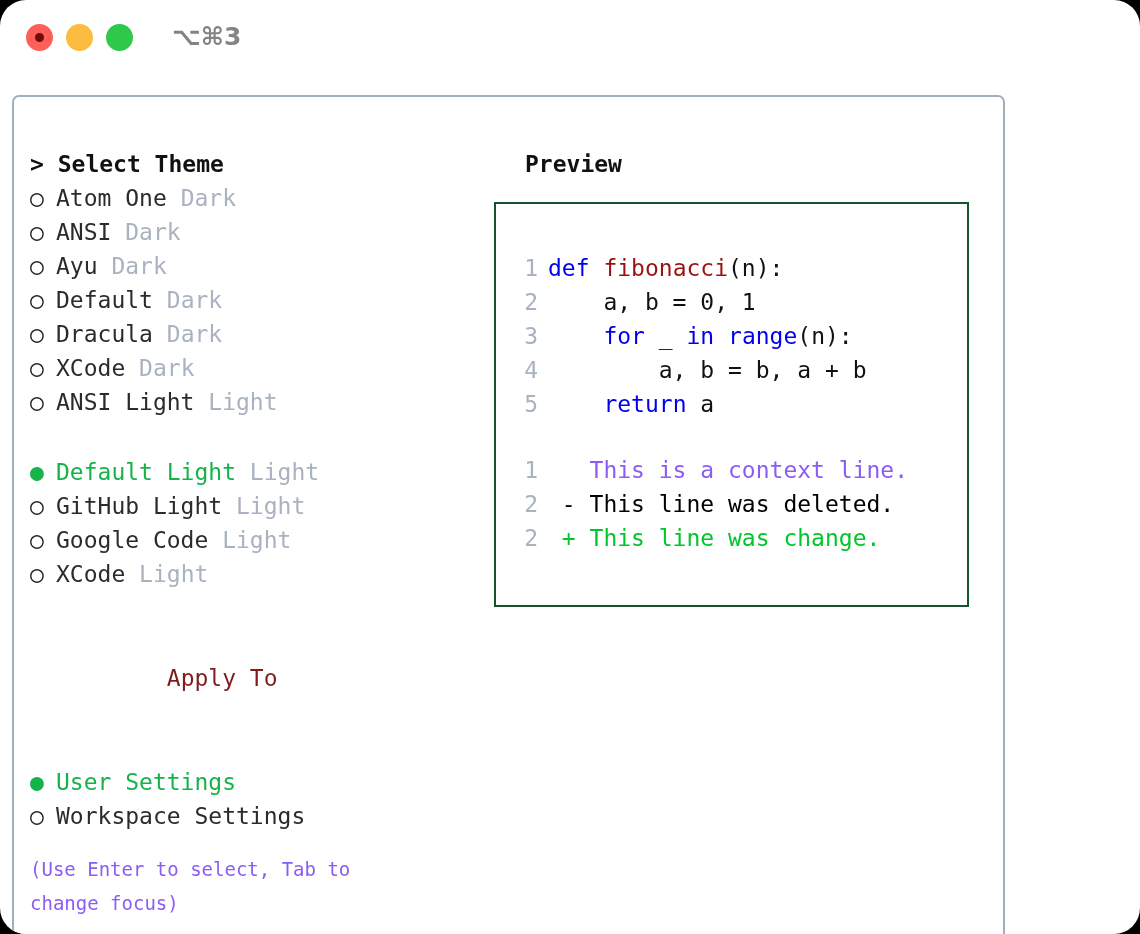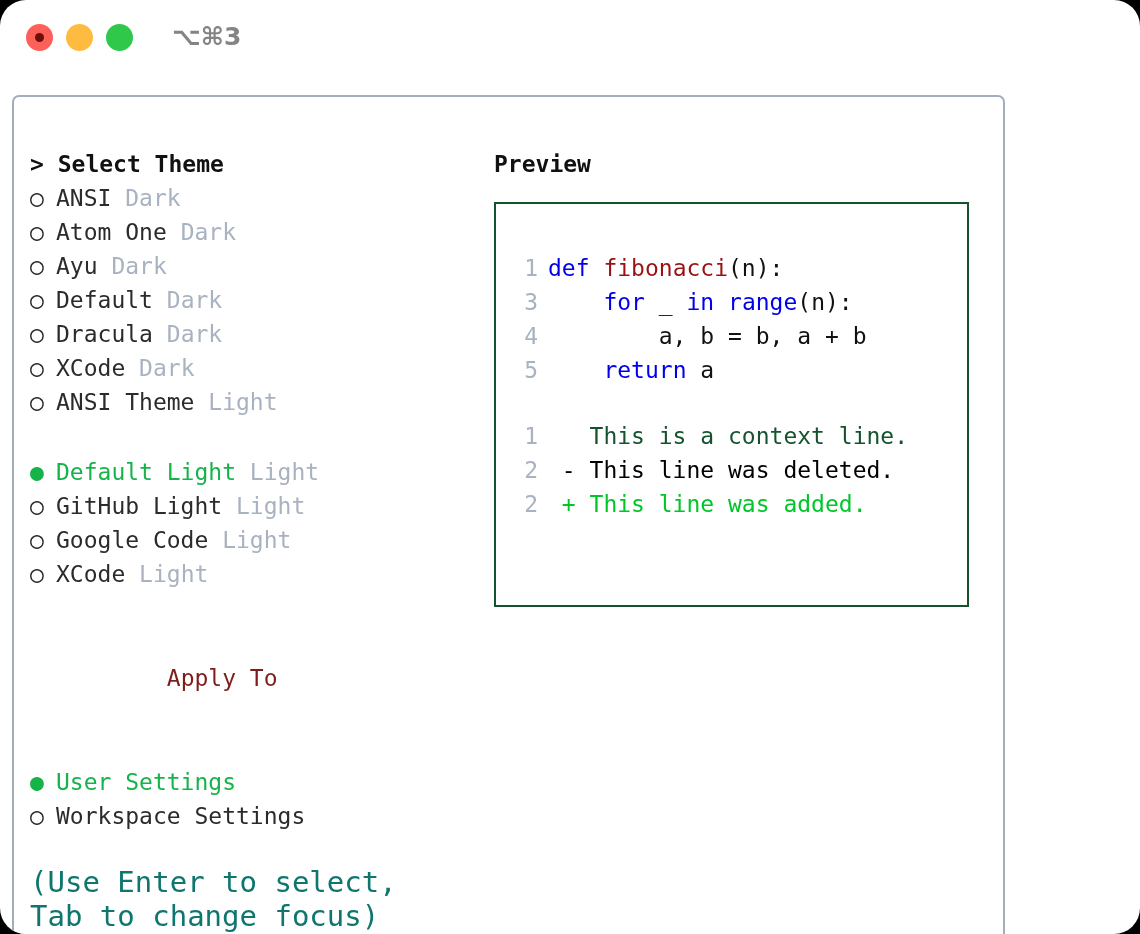--- a/index.html
+++ b/index.html
@@ -116,41 +116,42 @@
     color: #a8b2c0;
   }
   .group-gap { height: 36px; }
   .apply-head {
     font-size: 23px;
     line-height: 34px;
     color: #7f1d1d;
     white-space: pre;
   }
   #hint {
-    margin-top: 32px;
-    font-size: 29px;
-    line-height: 34px;
-    color: #0f766e;
+    margin-top: 19px;
+    font-size: 19px;
+    line-height: 34px;
+    color: #8b5cf6;
     width: 400px;
     white-space: normal;
   }
 
   
   #right-col {
     position: absolute;
     left: 480px;
     top: 50px;
     width: 500px;
   }
   #preview-title {
     font-size: 23px;
     font-weight: bold;
     color: #111111;
     line-height: 34px;
     white-space: pre;
+    margin-left: 31px;
   }
   #preview-box {
     margin-top: 21px;
     width: 475px;
     height: 405px;
     border: 2px solid #14532d;
     box-sizing: border-box;
     background: #ffffff;
     position: relative;
   }
@@ -169,21 +170,21 @@
     display: inline-block;
     width: 28px;
     text-align: right;
     color: #a8b2c0;
     margin-right: 10px;
   }
   .kw  { color: #0000ee; }
   .fn  { color: #9b1111; }
   .pl  { color: #111111; }
   .spacer-line { height: 32px; }
-  .diff-ctx { color: #14532d; }
+  .diff-ctx { color: #8b5cf6; }
   .diff-del { color: #000000; }
   .diff-add { color: #00c62a; }
 </style>
 </head>
 <body>
 
 <div id="window">
 
   <div id="titlebar">
     <div class="lights">
@@ -192,27 +193,27 @@
       <span class="light green"></span>
     </div>
     <div id="titlebar-shortcut">⌥⌘3</div>
   </div>
 
   <div id="panel">
 
     <div id="left-col">
       <div class="list-head">&gt; Select Theme</div>
       <div id="theme-options">
+          <div class="opt-row"><span class="bullet">○ </span><span>Atom One</span><span class="tag"> Dark</span></div>
           <div class="opt-row"><span class="bullet">○ </span><span>ANSI</span><span class="tag"> Dark</span></div>
-          <div class="opt-row"><span class="bullet">○ </span><span>Atom One</span><span class="tag"> Dark</span></div>
           <div class="opt-row"><span class="bullet">○ </span><span>Ayu</span><span class="tag"> Dark</span></div>
           <div class="opt-row"><span class="bullet">○ </span><span>Default</span><span class="tag"> Dark</span></div>
           <div class="opt-row"><span class="bullet">○ </span><span>Dracula</span><span class="tag"> Dark</span></div>
           <div class="opt-row"><span class="bullet">○ </span><span>XCode</span><span class="tag"> Dark</span></div>
-          <div class="opt-row"><span class="bullet">○ </span><span>ANSI Theme</span><span class="tag"> Light</span></div>
+          <div class="opt-row"><span class="bullet">○ </span><span>ANSI Light</span><span class="tag"> Light</span></div>
           <div class="opt-row selected"><span class="bullet">● </span><span>Default Light</span><span class="tag"> Light</span></div>
           <div class="opt-row"><span class="bullet">○ </span><span>GitHub Light</span><span class="tag"> Light</span></div>
           <div class="opt-row"><span class="bullet">○ </span><span>Google Code</span><span class="tag"> Light</span></div>
           <div class="opt-row"><span class="bullet">○ </span><span>XCode</span><span class="tag"> Light</span></div>
         </div>
 
       <div class="group-gap"></div>
 
       <div class="apply-head">
         <span class="bullet"> </span><span>Apply To</span>
@@ -223,25 +224,26 @@
         </div>
 
       <div id="hint">(Use Enter to select, Tab to change focus)</div>
     </div>
 
     <div id="right-col">
       <div id="preview-title">Preview</div>
       <div id="preview-box">
         <div id="code">
             <div class="code-line"><span class="lno">1</span><span class="kw">def </span><span class="fn">fibonacci</span><span class="pl">(n):</span></div>
+            <div class="code-line"><span class="lno">2</span><span class="pl">    a, b = 0, 1</span></div>
             <div class="code-line"><span class="lno">3</span><span class="pl">    </span><span class="kw">for</span><span class="pl"> _ </span><span class="kw">in</span><span class="pl"> </span><span class="kw">range</span><span class="pl">(n):</span></div>
             <div class="code-line"><span class="lno">4</span><span class="pl">        a, b = b, a + b</span></div>
             <div class="code-line"><span class="lno">5</span><span class="pl">    </span><span class="kw">return</span><span class="pl"> a</span></div>
             <div class="spacer-line"></div>
             <div class="code-line"><span class="lno">1</span><span class="diff-ctx">   This is a context line.</span></div>
             <div class="code-line"><span class="lno">2</span><span class="diff-del"> - This line was deleted.</span></div>
-            <div class="code-line"><span class="lno">2</span><span class="diff-add"> + This line was added.</span></div>
+            <div class="code-line"><span class="lno">2</span><span class="diff-add"> + This line was change.</span></div>
           </div>
       </div>
     </div>
 
   </div>
 </div>
 
 </body></html>

